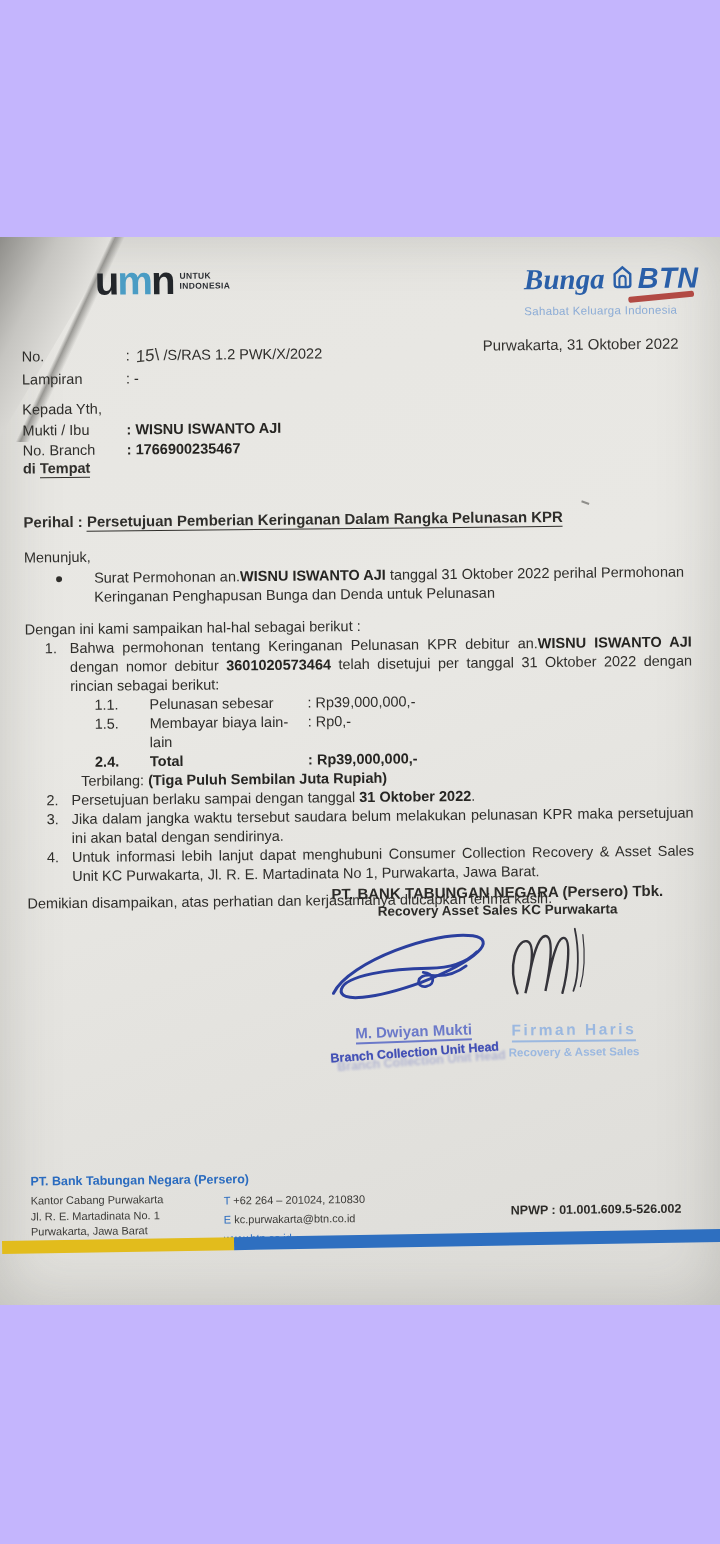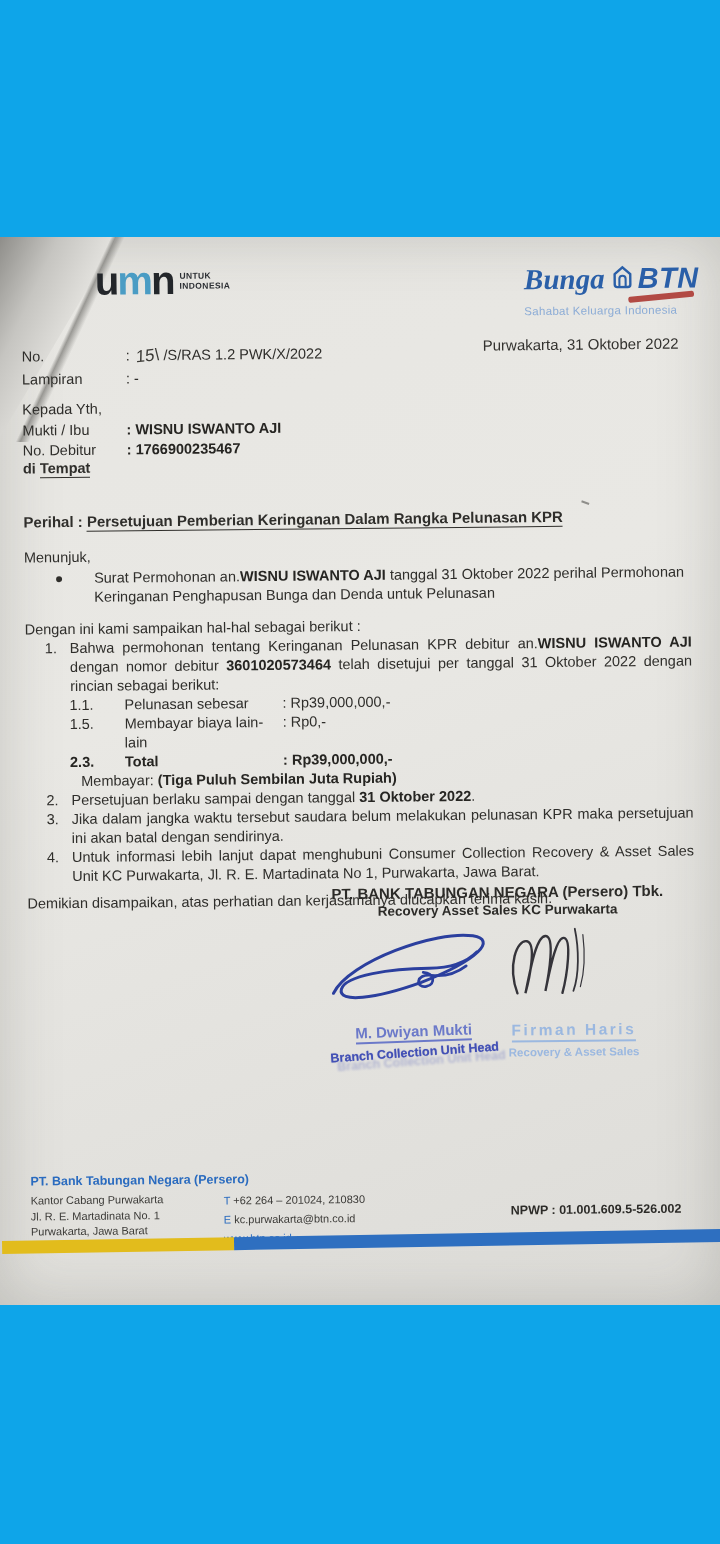--- a/index.html
+++ b/index.html
@@ -1,17 +1,17 @@
 <!DOCTYPE html>
 <html><head>
 <meta charset="utf-8">
 <style>
   * { margin:0; padding:0; box-sizing:border-box; }
   html,body { width:720px; height:1544px; background:#000; font-family:"Liberation Sans", sans-serif; }
-  .stage { position:relative; width:720px; height:1544px; background:#0ea5e9; overflow:hidden; }
+  .stage { position:relative; width:720px; height:1544px; background:#c4b5fd; overflow:hidden; }
   .paper {
     position:absolute; left:0; top:237px; width:720px; height:1068px;
     background:linear-gradient(160deg,#e7e6e2 0%,#e9e8e4 40%,#dddcd8 100%);
     box-shadow:inset 0 0 60px rgba(90,90,85,.25);
     overflow:hidden;
   }
   .content { position:absolute; inset:0; transform:rotate(-0.6deg); transform-origin:50% 40%; color:#2f2e2b; }
   
   .fold { position:absolute; left:0; top:0; width:118px; height:200px;
     background:linear-gradient(115deg,#8f8e8a 0%,#c6c5c1 28%,#e3e2de 55%,rgba(227,226,222,0) 56%);
@@ -51,21 +51,21 @@
   
   .bodytext { position:absolute; left:25px; top:308px; width:668px; font-size:14.5px; line-height:19px; }
   .para-bullet { display:flex; margin-top:2px; }
   .bullet-dot { width:6px; height:6px; border-radius:50%; background:#2f2e2b; margin:7px 0 0 32px; flex:none; }
   .bullet-text { margin-left:32px; width:596px; }
   .opening { margin-top:13px; }
   .oli { display:flex; }
   .oli-num { width:25px; margin-left:20px; flex:none; }
   .oli-text { width:622px; text-align:justify; }
   .sub { display:flex; }
-  .sub-num { margin-left:44px; width:55px; flex:none; }
+  .sub-num { margin-left:69px; width:55px; flex:none; }
   .sub-label { width:158px; flex:none; }
   .terbilang { margin-left:55px; }
   .closing { margin-top:8px; }
 
   
   .sig { position:absolute; left:280px; top:648px; width:430px; }
   .sig-co { text-align:center; font-weight:bold; font-size:15px; color:#2c2b28; }
   .sig-unit { text-align:center; font-weight:bold; font-size:13.5px; color:#2c2b28; margin-top:2px; }
   .sig-canvas { position:relative; height:102px; }
   .sig-left-svg { position:absolute; left:38px; top:8px; }
@@ -139,21 +139,21 @@
         </div>
       </div>
 
       <div class="recipient">
         <div>Kepada Yth,</div>
         <div class="row">
           <span class="lab">Mukti / Ibu</span>
           <b>: WISNU ISWANTO AJI</b>
         </div>
         <div class="row">
-          <span class="lab">No. Debitur</span>
+          <span class="lab">No. Branch</span>
           <b>: 1766900235467</b>
         </div>
       </div>
 
       <div class="ditempat"><span>di </span><u>Tempat</u></div>
 
       <div class="perihal"><span>Perihal</span><span> : </span><u>Persetujuan Pemberian Keringanan Dalam Rangka Pelunasan KPR</u></div>
       <div class="artifact-dash"></div>
 
       <div class="bodytext">
@@ -175,26 +175,26 @@
           <span class="sub-num">1.1.</span>
           <span class="sub-label">Pelunasan sebesar</span>
           <span>: Rp39,000,000,-</span>
         </div>
         <div class="sub">
           <span class="sub-num">1.5.</span>
           <span class="sub-label">Membayar biaya lain-lain</span>
           <span>: Rp0,-</span>
         </div>
         <div class="sub bold">
-          <span class="sub-num">2.3.</span>
+          <span class="sub-num">2.4.</span>
           <span class="sub-label">Total</span>
           <span>: Rp39,000,000,-</span>
         </div>
 
-        <div class="terbilang"><span>Membayar: </span><b>(Tiga Puluh Sembilan Juta Rupiah)</b></div>
+        <div class="terbilang"><span>Terbilang: </span><b>(Tiga Puluh Sembilan Juta Rupiah)</b></div>
 
         <div class="oli">
           <span class="oli-num">2.</span>
           <div class="oli-text" style="text-align:left"><span>Persetujuan berlaku sampai dengan tanggal </span><b>31 Oktober 2022</b><span>.</span></div>
         </div>
 
         <div class="oli">
           <span class="oli-num">3.</span>
           <div class="oli-text">Jika dalam jangka waktu tersebut saudara belum melakukan pelunasan KPR maka persetujuan ini akan batal dengan sendirinya.</div>
         </div>

